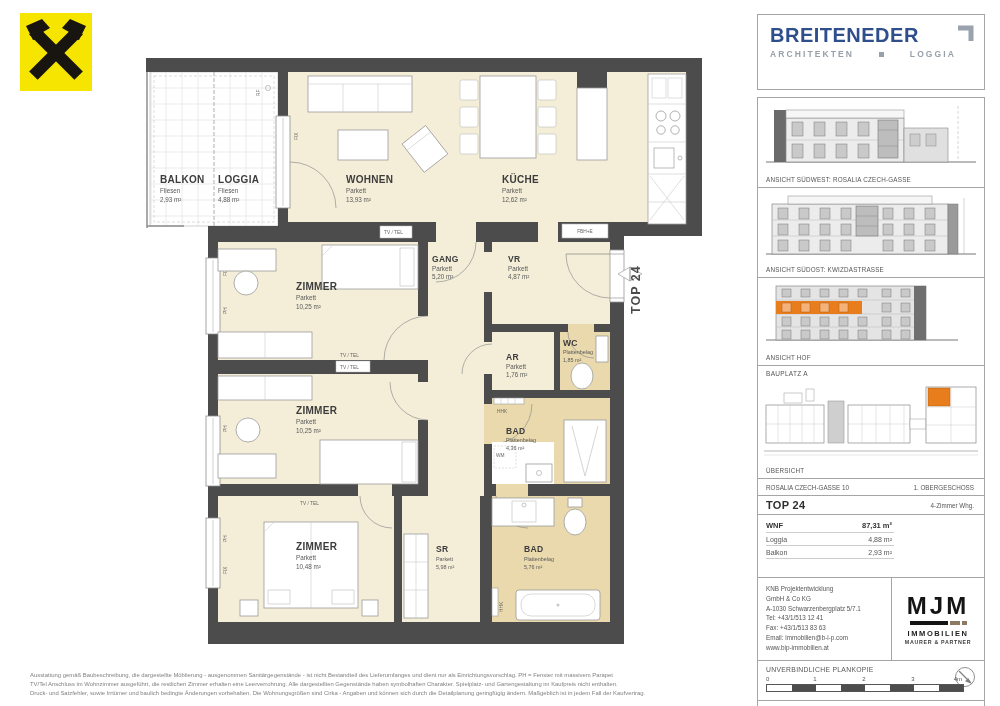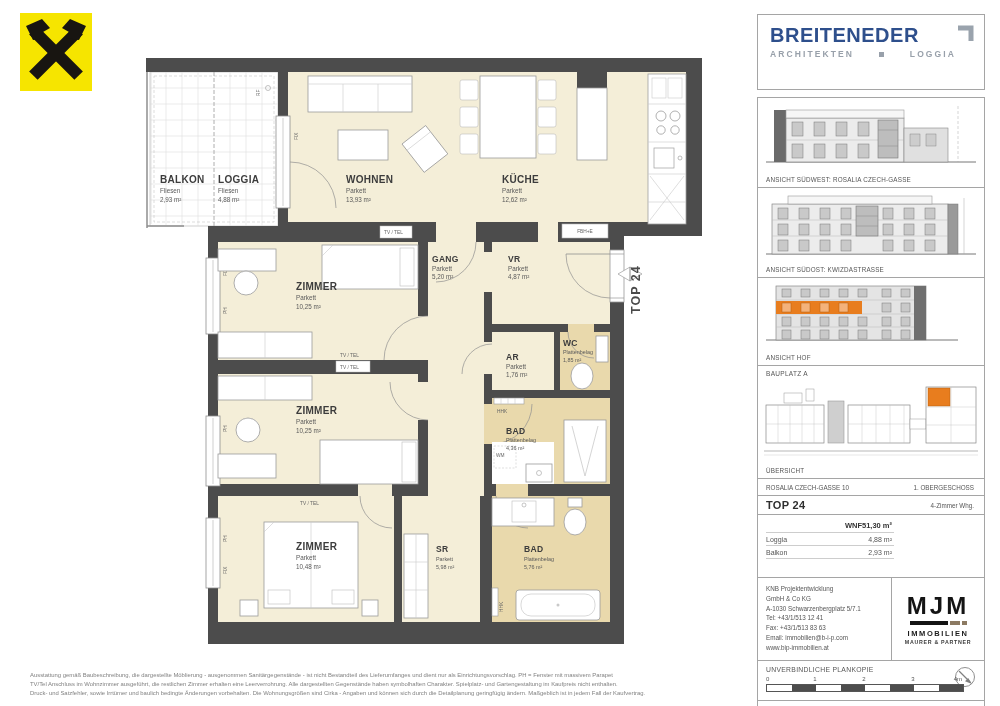--- a/index.html
+++ b/index.html
@@ -29,21 +29,21 @@
   .main-box{border:1px solid #a5a5a5;margin-top:7px;box-sizing:border-box;background:#fff;}
   .sec{border-bottom:1px solid #a5a5a5;}
   .cap{font-size:6.3px;color:#555;padding:2px 0 4px 8px;letter-spacing:.2px;}
   .bp-label{font-size:6.5px;color:#555;padding:4px 0 0 8px;letter-spacing:.3px;}
   .info-row{display:flex;justify-content:space-between;align-items:center;padding:0 10px 0 8px;height:16px;}
   .info-row.tall{height:18px;}
   .tiny{font-size:6.3px;color:#555;}
   .top-label{font-size:11px;font-weight:700;color:#2f2f2f;letter-spacing:.3px;}
   .meas{padding:3px 8px 8px 8px;}
   .meas-row{display:flex;justify-content:space-between;width:126px;border-bottom:1px solid #cdcdcd;padding:3px 2px 2px 0;font-size:7px;color:#555;}
-  .meas-row.b{font-weight:700;color:#333;font-size:7.5px;justify-content:flex-end;}
+  .meas-row.b{font-weight:700;color:#333;font-size:7.5px;}
   .contact{display:flex;}
   .knb{width:134px;border-right:1px solid #a5a5a5;padding:6px 6px 8px 8px;font-size:6.3px;color:#555;line-height:1.55;box-sizing:border-box;}
   .mjm{flex:1;display:flex;flex-direction:column;align-items:center;justify-content:center;padding:4px 0;}
   .mjm-word{font-size:24px;font-weight:700;letter-spacing:3px;color:#141414;line-height:1;}
   .mjm-bar{display:flex;gap:2px;margin:3px 0 4px 0;}
   .mjm-a{font-size:7.5px;font-weight:700;letter-spacing:1.6px;color:#1c1c1c;}
   .mjm-p{font-size:5.3px;font-weight:700;letter-spacing:.7px;color:#3c3c3c;margin-top:1px;}
   .plankopie{position:relative;padding:5px 8px 7px 8px;}
   .pk-title{font-size:6.8px;color:#555;letter-spacing:.3px;}
   .north{position:absolute;right:7px;top:4px;}
@@ -495,21 +495,21 @@
       <span class="tiny">ROSALIA CZECH-GASSE 10</span>
       <span class="tiny">1. OBERGESCHOSS</span>
     </div>
     <div class="info-row tall sec">
       <span class="top-label">TOP 24</span>
       <span class="tiny">4-Zimmer Whg.</span>
     </div>
     <div class="meas sec">
       <div class="meas-row b">
         <span>WNF</span>
-        <span>51,30 m²</span>
+        <span>87,31 m²</span>
       </div>
       <div class="meas-row">
         <span>Loggia</span>
         <span>4,88 m²</span>
       </div>
       <div class="meas-row">
         <span>Balkon</span>
         <span>2,93 m²</span>
       </div>
       <div style="height:10px"></div>

